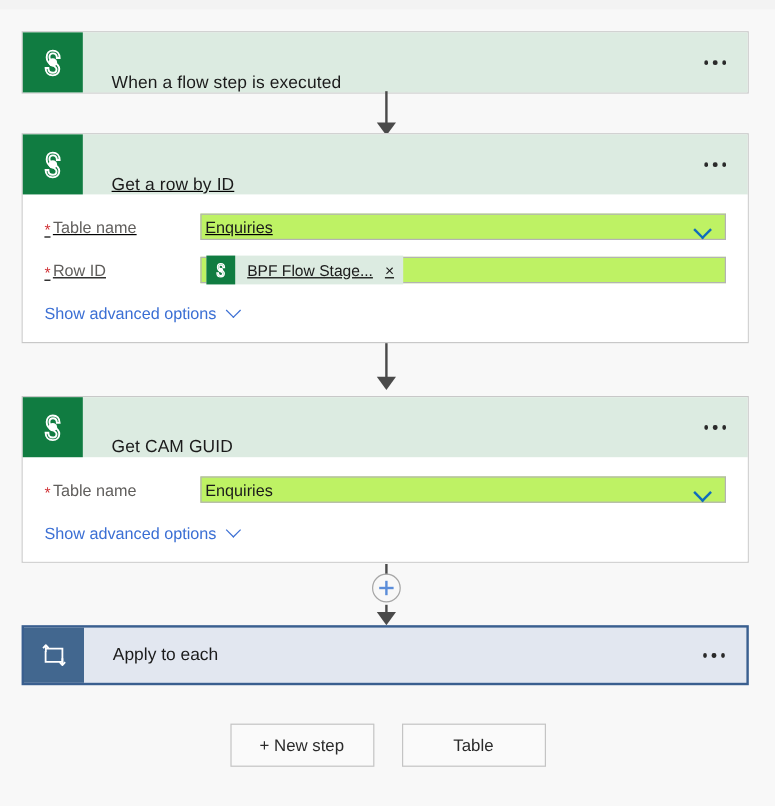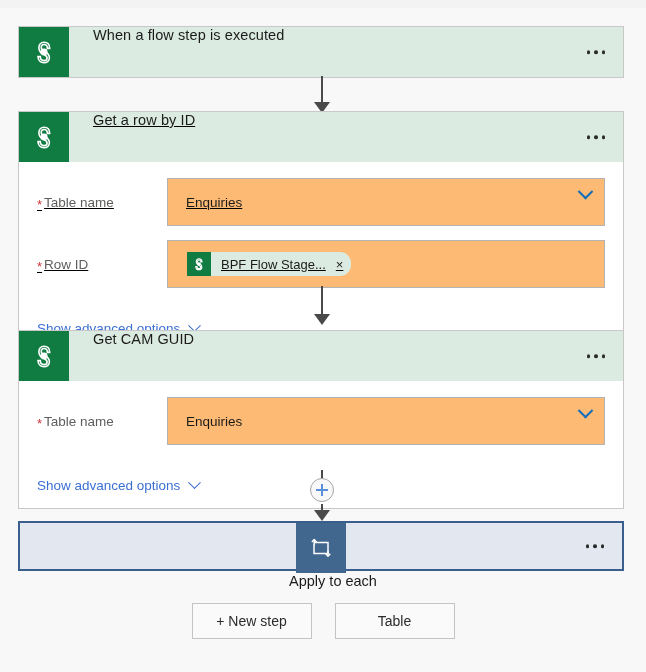--- a/index.html
+++ b/index.html
@@ -36,21 +36,21 @@
   .card {
     position: absolute;
     left: 18px;
     width: 606px;
     background: #ffffff;
     border: 1px solid #c8c8c8;
   }
 
   .card-header {
     display: flex;
-    align-items: flex-start;
+    align-items: flex-end;
     height: 50px;
     background: #dcebe1;
     position: relative;
   }
 
   .card-icon {
     width: 50px;
     height: 50px;
     background: #107c41;
     display: flex;
@@ -108,26 +108,26 @@
     color: #d13438;
     font-size: 13px;
     margin-right: 2px;
     line-height: 1;
     position: relative;
     top: 2px;
   }
 
   .field-control {
     flex: 1 1 auto;
-    height: 48px;
+    height: 22px;
     border: 1px solid #b3b3b3;
-    background: #fdba74;
-    display: flex;
-    align-items: center;
-    padding: 0 0 0 18px;
+    background: #bef264;
+    display: flex;
+    align-items: center;
+    padding: 0 0 0 3px;
     position: relative;
     cursor: text;
   }
   .field-control .value {
     font-size: 13.5px;
     color: #1b1b1b;
   }
 
   .chevron-btn {
     position: absolute;
@@ -152,21 +152,20 @@
   }
 
   
   .token {
     display: inline-flex;
     align-items: center;
     background: #dcebe1;
     height: 24px;
     padding-right: 6px;
     margin-left: 1px;
-    border-radius: 11px;
   }
   .token-icon {
     width: 24px; height: 24px;
     background: #107c41;
     display: flex;
     align-items: center;
     justify-content: center;
     flex: 0 0 24px;
   }
   .token-text {
@@ -183,34 +182,33 @@
     padding: 0 2px;
   }
 
   .adv-link {
     display: inline-flex;
     align-items: center;
     gap: 10px;
     font-size: 13.5px;
     color: #3b6fd4;
     cursor: pointer;
-    margin-top: 19px;
+    margin-top: 4px;
   }
 
   
   .loop-card {
     position: absolute;
     left: 18px;
     width: 606px;
     height: 50px;
     border: 2px solid #3a5f8f;
     background: #e2e7f0;
     display: flex;
     align-items: center;
-    flex-direction: column;
   }
   .loop-icon {
     width: 50px;
     height: 46px;
     background: #42678f;
     display: flex;
     align-items: center;
     justify-content: center;
     flex: 0 0 50px;
   }

